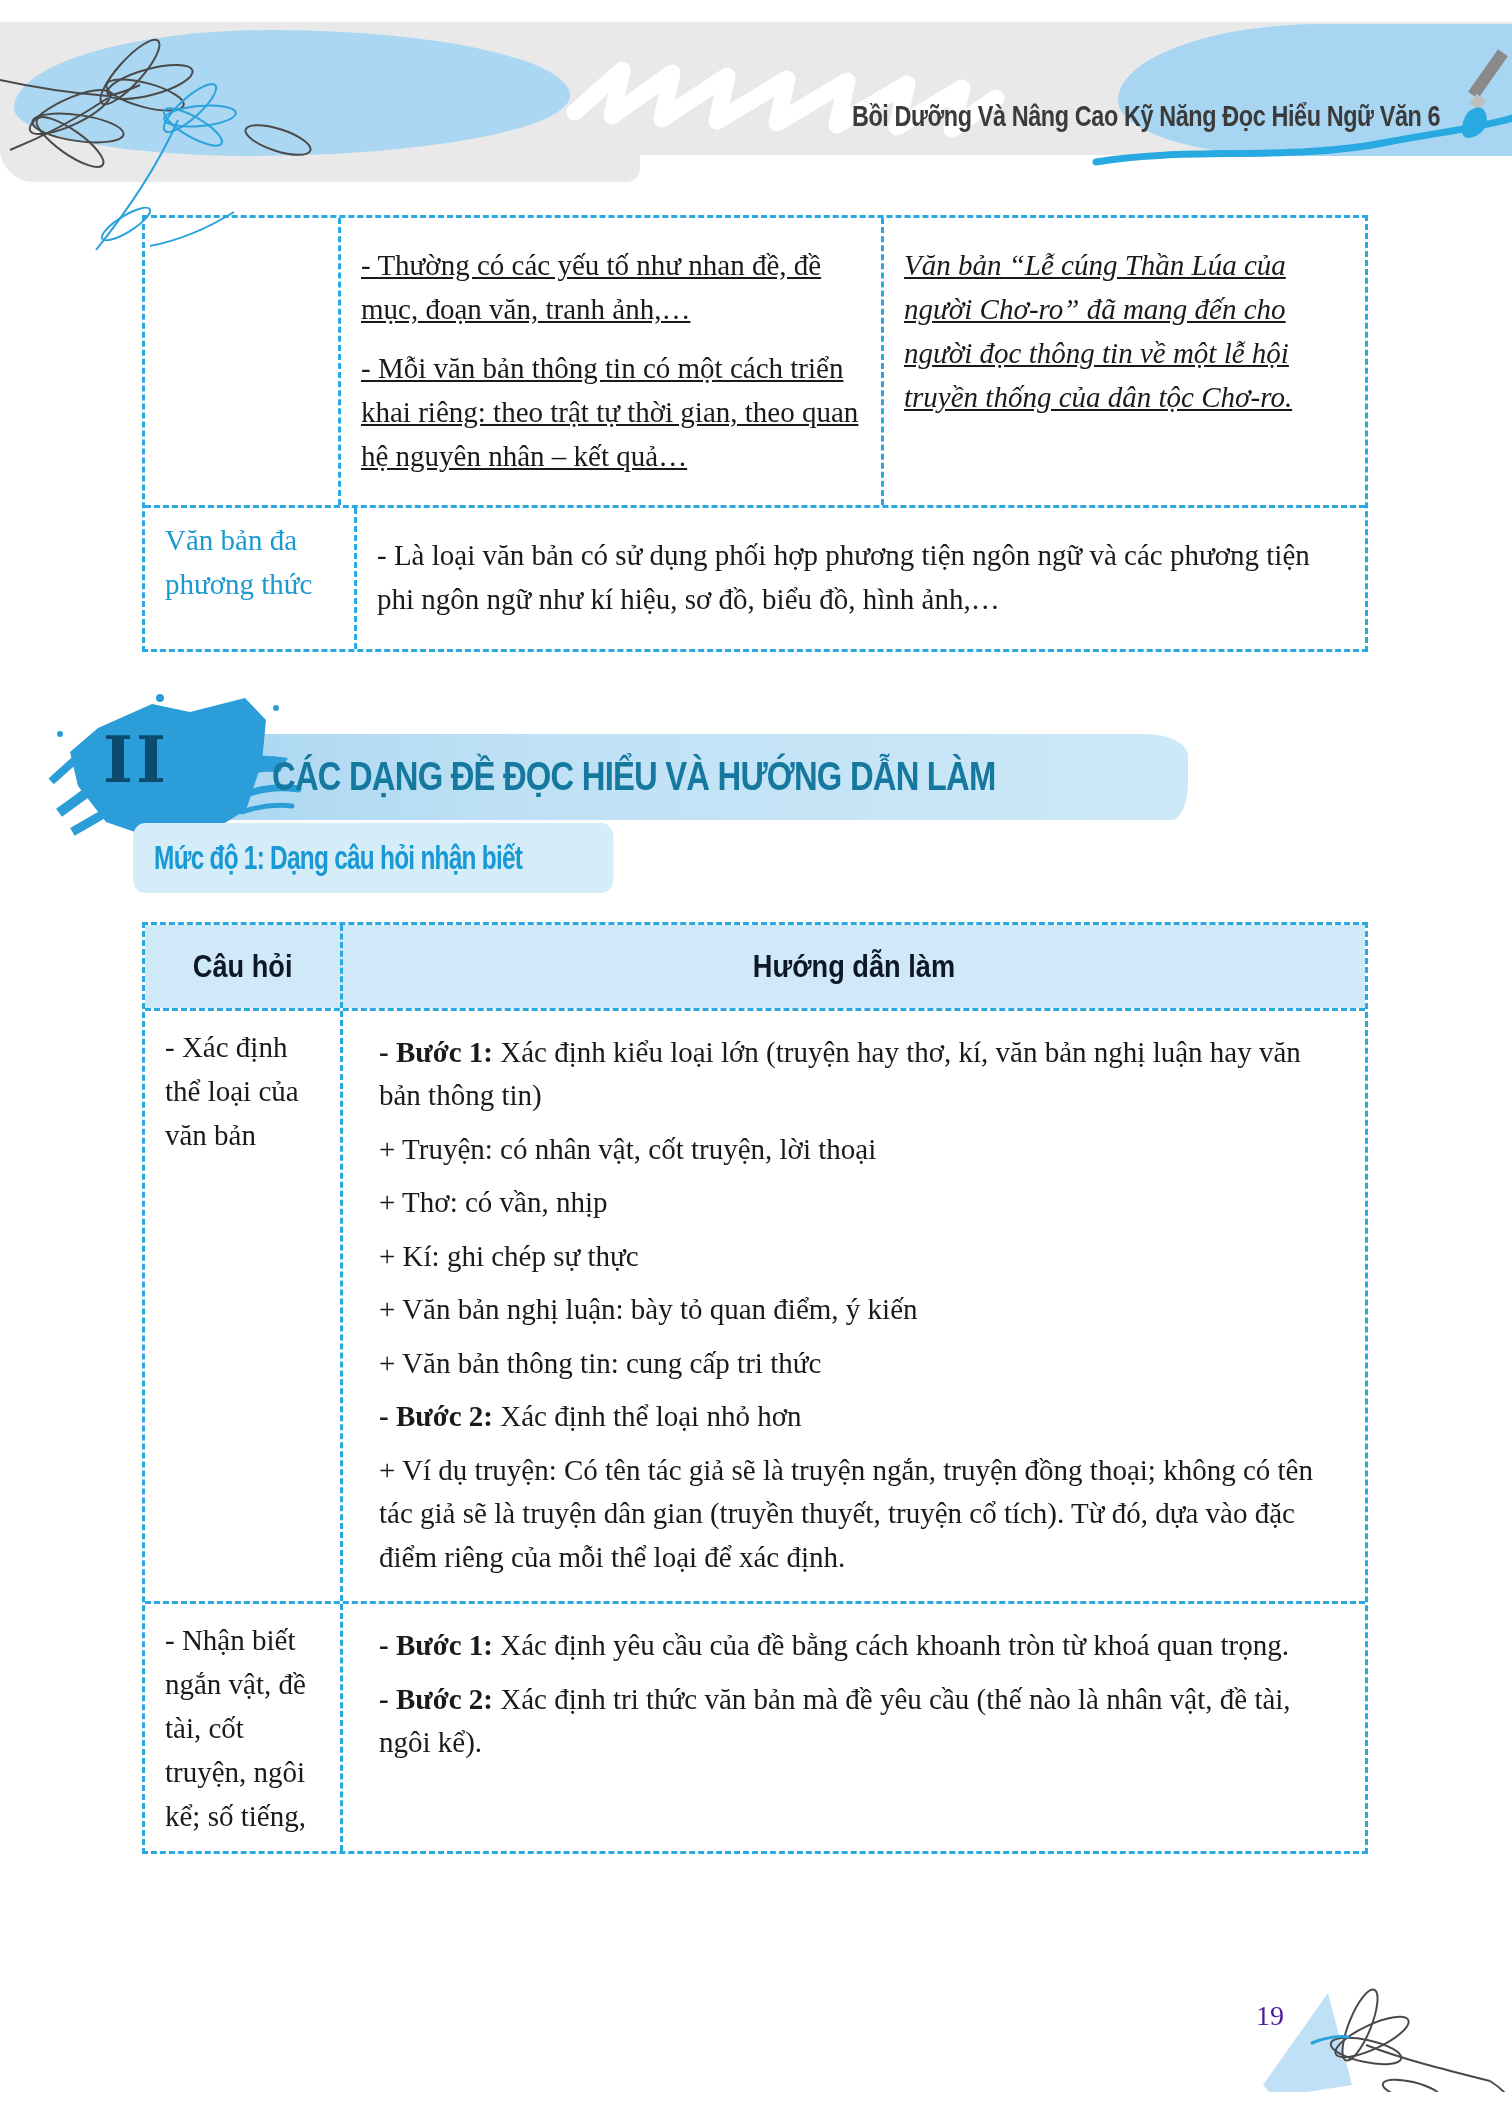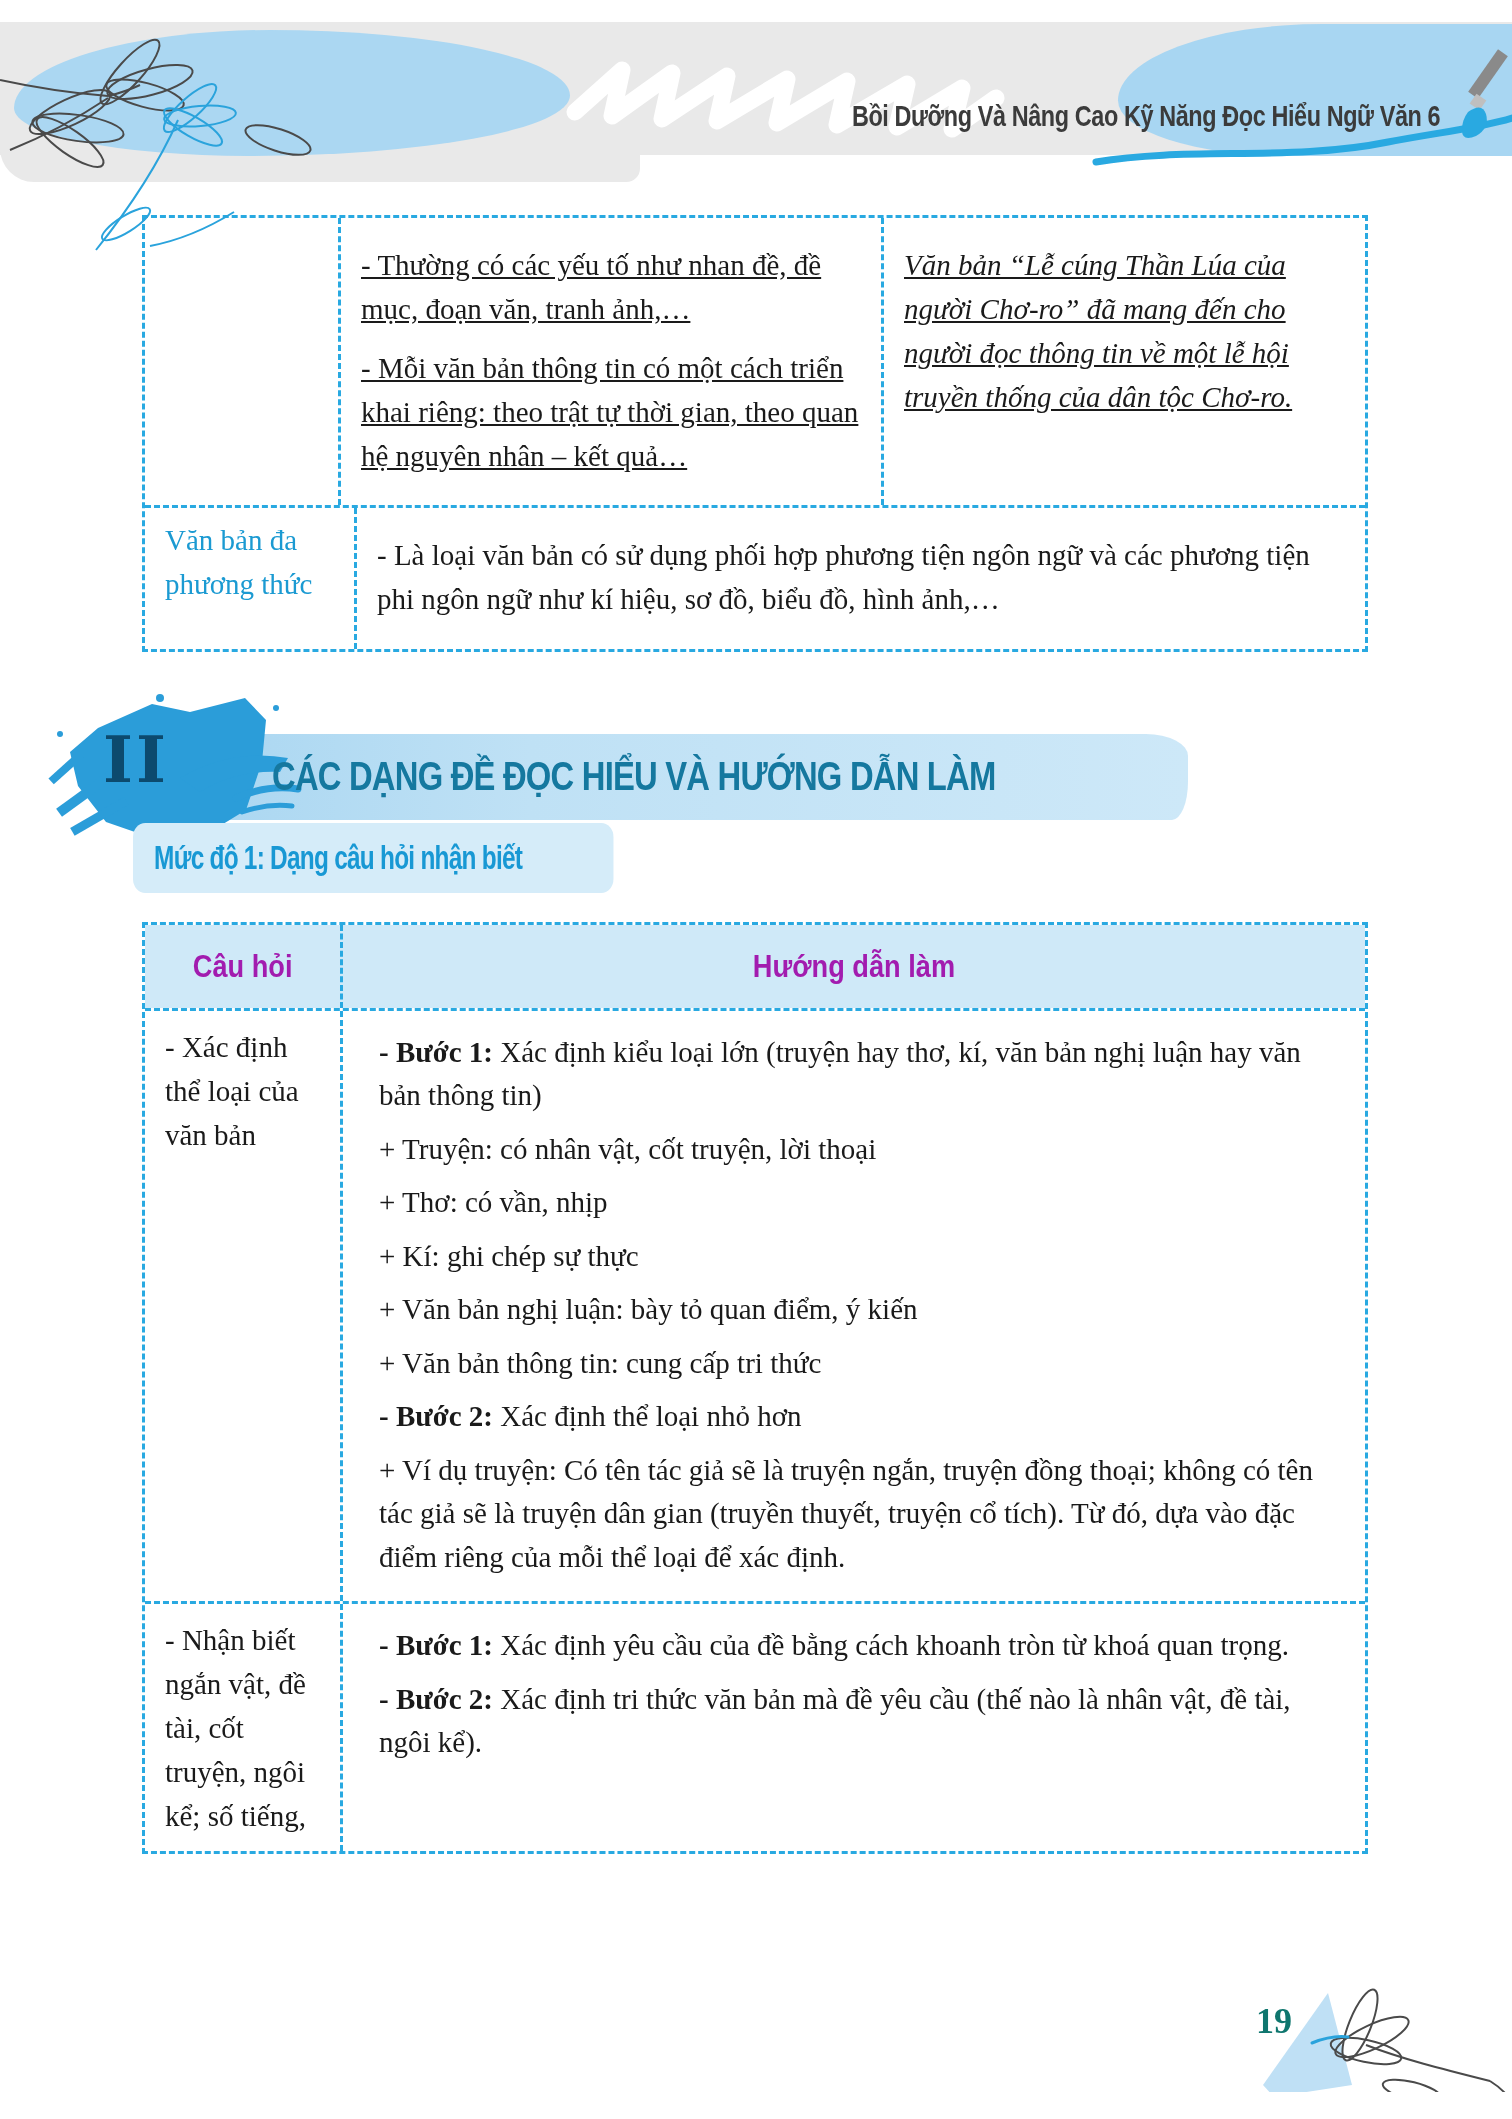--- a/index.html
+++ b/index.html
@@ -48,30 +48,30 @@
        transform:scaleX(0.88);transform-origin:left center;}
   .level-badge span{font-family:"Liberation Sans","DejaVu Sans",sans-serif;font-weight:bold;
        font-size:33px;color:#1898d4;letter-spacing:-1px;white-space:nowrap;
        transform:scaleX(0.84);transform-origin:left center;}
 
   
   .t2{top:922px;}
   .t2-head{display:grid;grid-template-columns:195px auto;background:#cfe9f8;}
   .t2-head .hcell{padding:17px 8px;text-align:center;
        font-family:"Liberation Sans","DejaVu Sans",sans-serif;font-weight:bold;font-size:32px;
-       color:#a21caf;}
+       color:#0f172a;}
   .t2-head .hcell span{display:inline-block;transform:scaleX(0.85);white-space:nowrap;}
   .t2-head .hcell + .hcell{border-left:3px dashed #29a9e1;}
   .t2-row{display:grid;grid-template-columns:195px auto;border-top:3px dashed #29a9e1;}
   .t2 .cell p{margin:10px 16px;line-height:1.5;}
   .t2 .qcell{padding-top:14px;}
   b.lead{font-weight:bold;}
 
   
-  .page-number{position:absolute;left:1256px;top:2000px;font-size:36px;color:#0f766e;z-index:3;font-weight:bold;}
+  .page-number{position:absolute;left:1256px;top:2000px;font-size:28px;color:#4c1d95;z-index:3;}
   .footer-svg{position:absolute;left:1060px;top:1985px;z-index:2;}
 </style>
 </head>
 <body>
 
 <div class="page">
 
   <div class="gray-band"></div>
   <div class="gray-tail"></div>
   <div class="blue-blob-left"></div>

